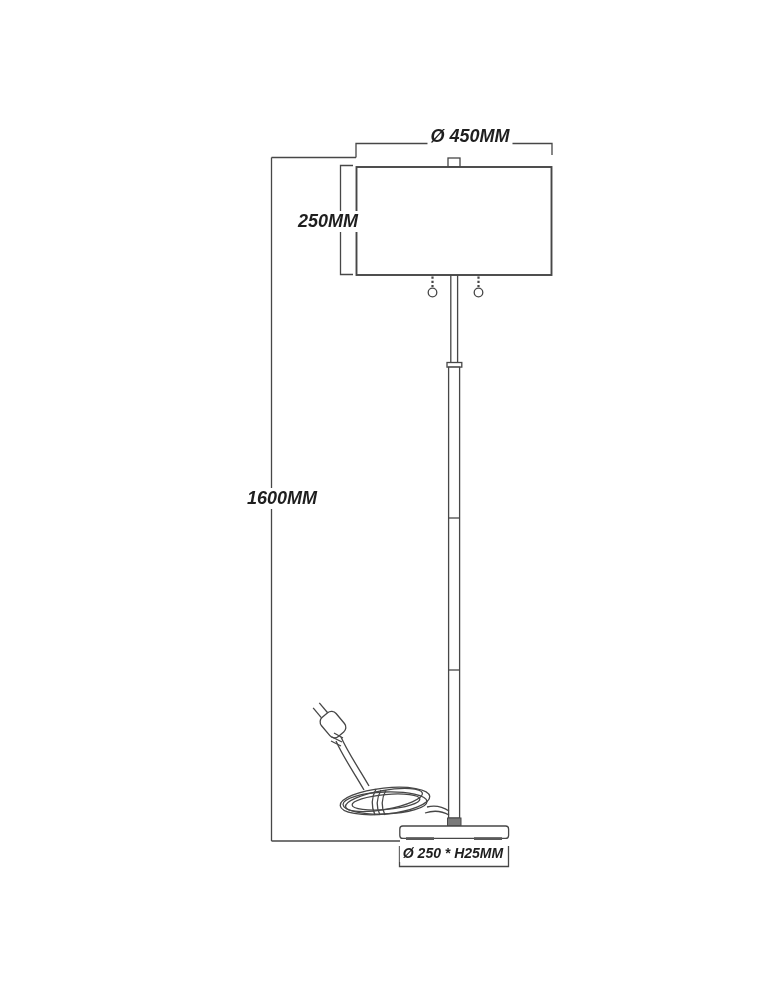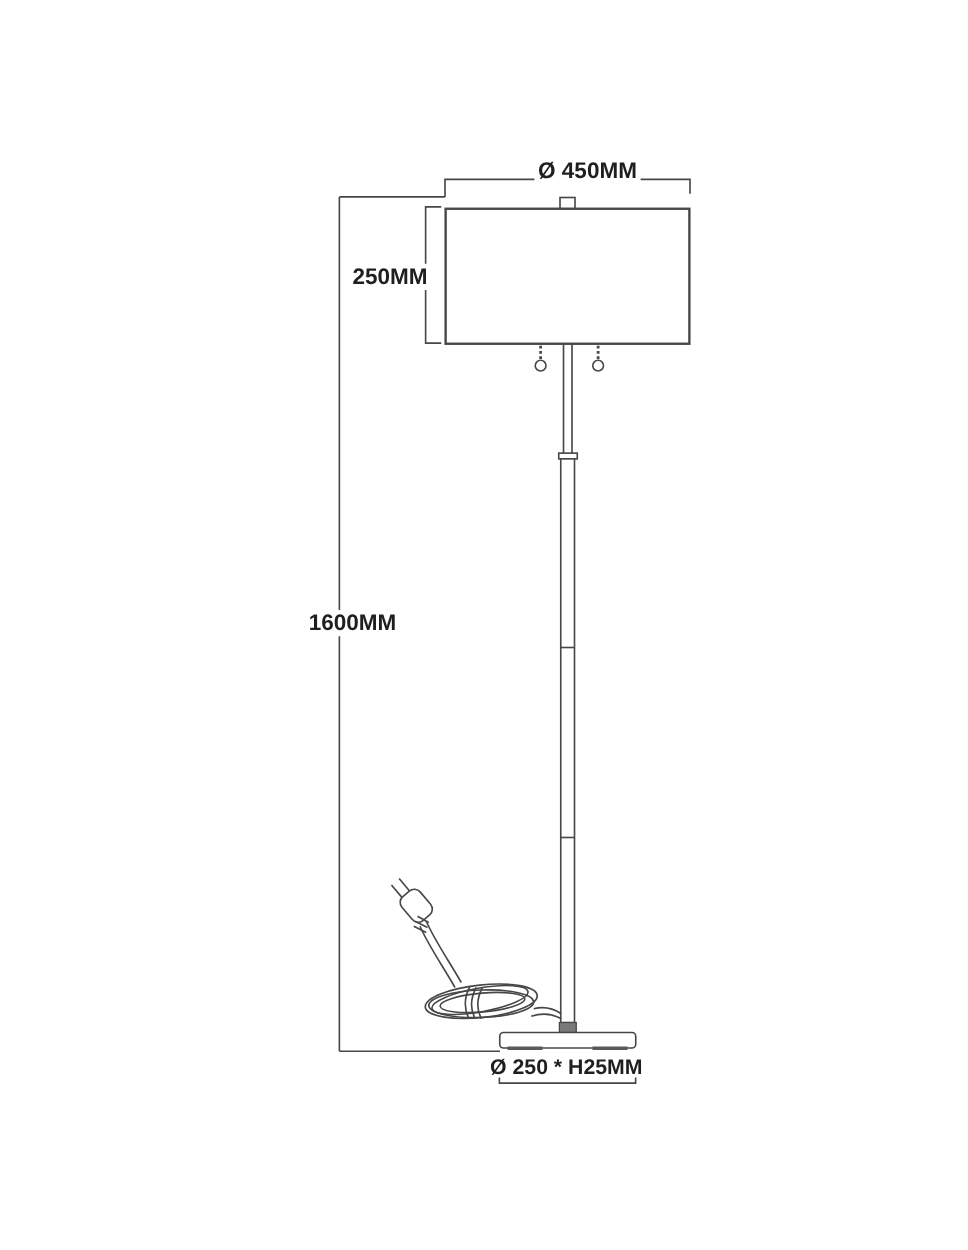--- a/index.html
+++ b/index.html
@@ -8,20 +8,21 @@
     --text:#1f1f1f;
     --metal:#7a7a7a;
   }
   html,body{margin:0;padding:0;background:var(--bg);}
   .canvas{
     position:relative;
     width:774px;height:967px;
     background:var(--bg);
     font-family:"Liberation Sans", sans-serif;
     overflow:hidden;
+    font-style:italic;
   }
   .drawing{position:absolute;left:0;top:0;}
   
   .ln{fill:none;stroke:var(--line);stroke-width:1.3px;}
   .shape{fill:#ffffff;stroke:var(--line);stroke-width:1.3px;}
   .shape-thick{fill:#ffffff;stroke:var(--line);stroke-width:1.9px;}
   .metal{fill:var(--metal);stroke:var(--line);stroke-width:1px;}
   .foot{fill:#5a5a5a;stroke:none;}
   .chain{fill:none;stroke:var(--line);stroke-width:2.2px;stroke-dasharray:2.2 2;}
   
@@ -30,21 +31,21 @@
     transform:translateX(-50%);
     background:var(--bg);
     color:var(--text);
     font-weight:bold;
     font-size:18px;
     line-height:21px;
     padding:0 3px;
     white-space:nowrap;
     z-index:2;
   }
-  .dim-label.small{font-size:17px;line-height:17px;}
+  .dim-label.small{font-size:14px;line-height:17px;}
 </style>
 </head>
 <body>
 
 <div class="canvas">
 
   <svg class="drawing" width="774" height="1000" viewBox="0 0 774 1000">
 
     <g>
       <path class="ln" d="M271.5,157.5 H356"></path>
@@ -107,19 +108,19 @@
         <ellipse class="ln" cx="386" cy="802" rx="34" ry="7.5" transform="rotate(-5 386 802)"></ellipse>
         <path class="ln" d="M376,789 q-7,13 -1,26 M381,790 q-7,13 -1,25 M386,790 q-7,13 -1,25" stroke-width="1.1"></path>
       </g>
       <path class="ln" d="M427,807 C435,805 443,807 449,811"></path>
       <path class="ln" d="M425,813 C434,810 442,811 449,815"></path>
     </g>
   </svg>
 
   <div class="dim-label" style="left:470px;top:126px;">Ø 450MM</div>
 
-  <div class="dim-label" style="left:312px;top:211px;">250MM</div>
+  <div class="dim-label" style="left:328px;top:211px;">250MM</div>
 
   <div class="dim-label" style="left:282px;top:488px;">1600MM</div>
 
   <div class="dim-label small" style="left:453px;top:845px;">Ø 250 * H25MM</div>
 
 </div>
 
 </body></html>

